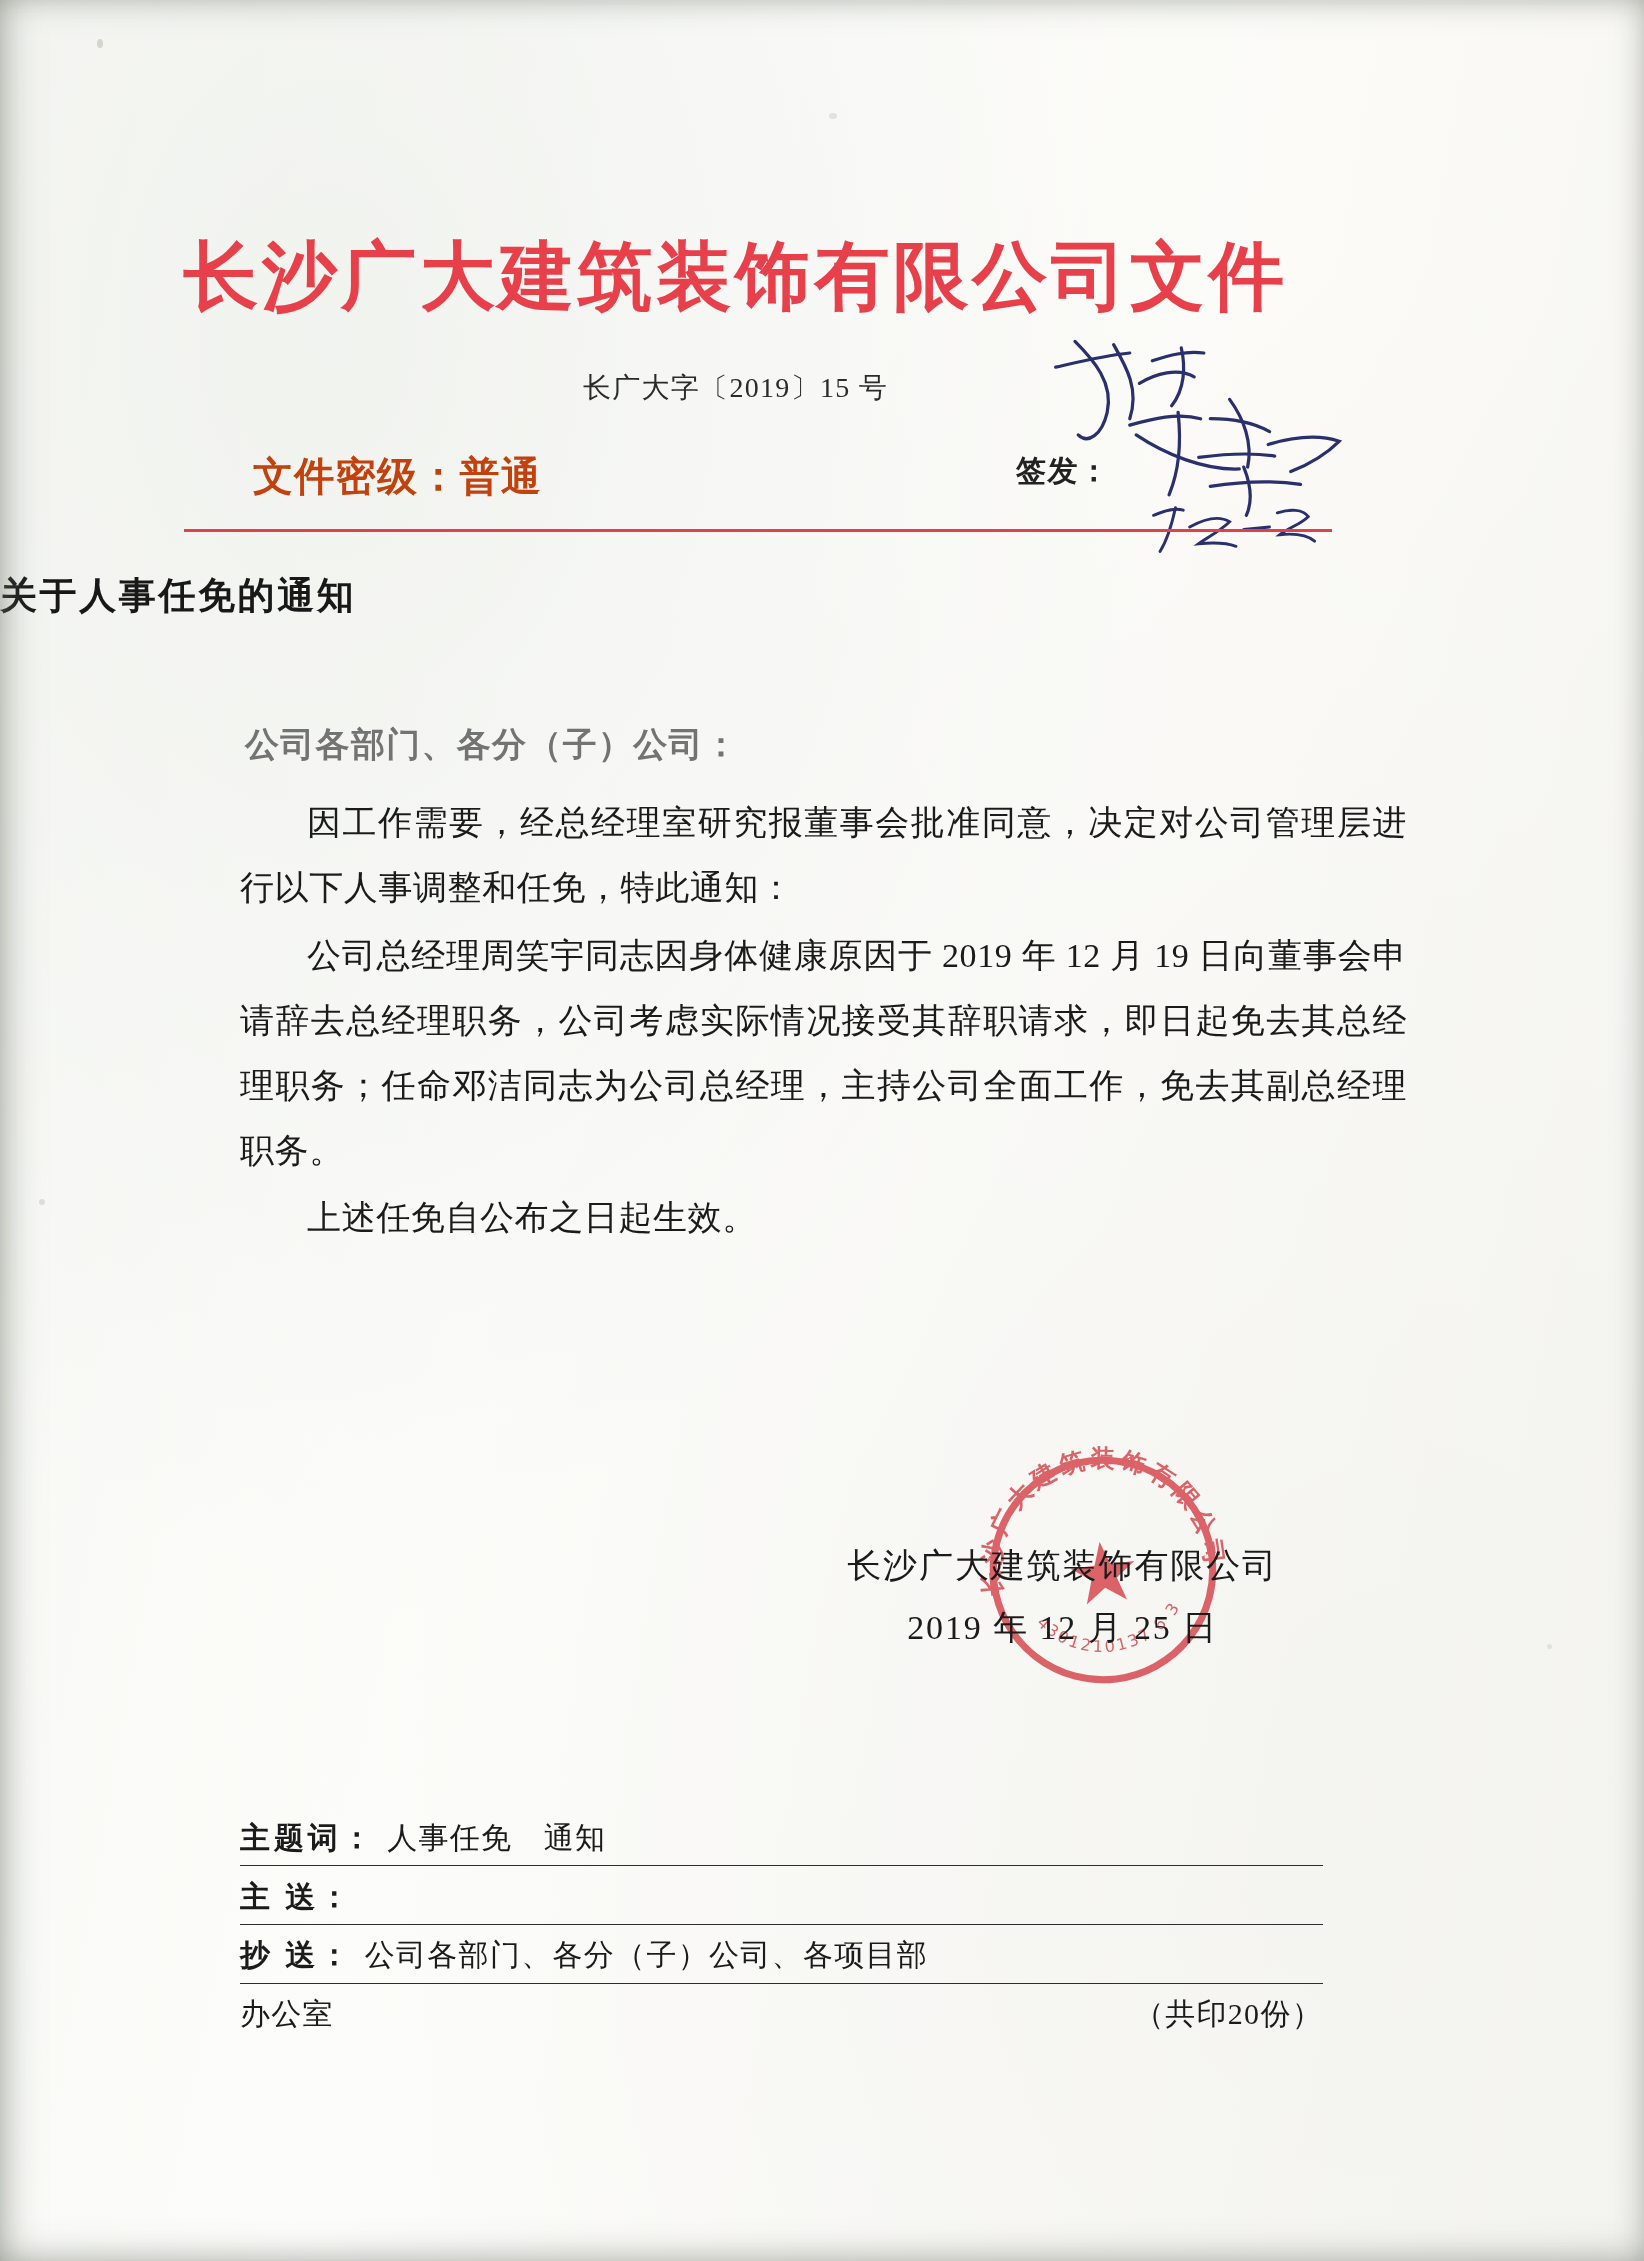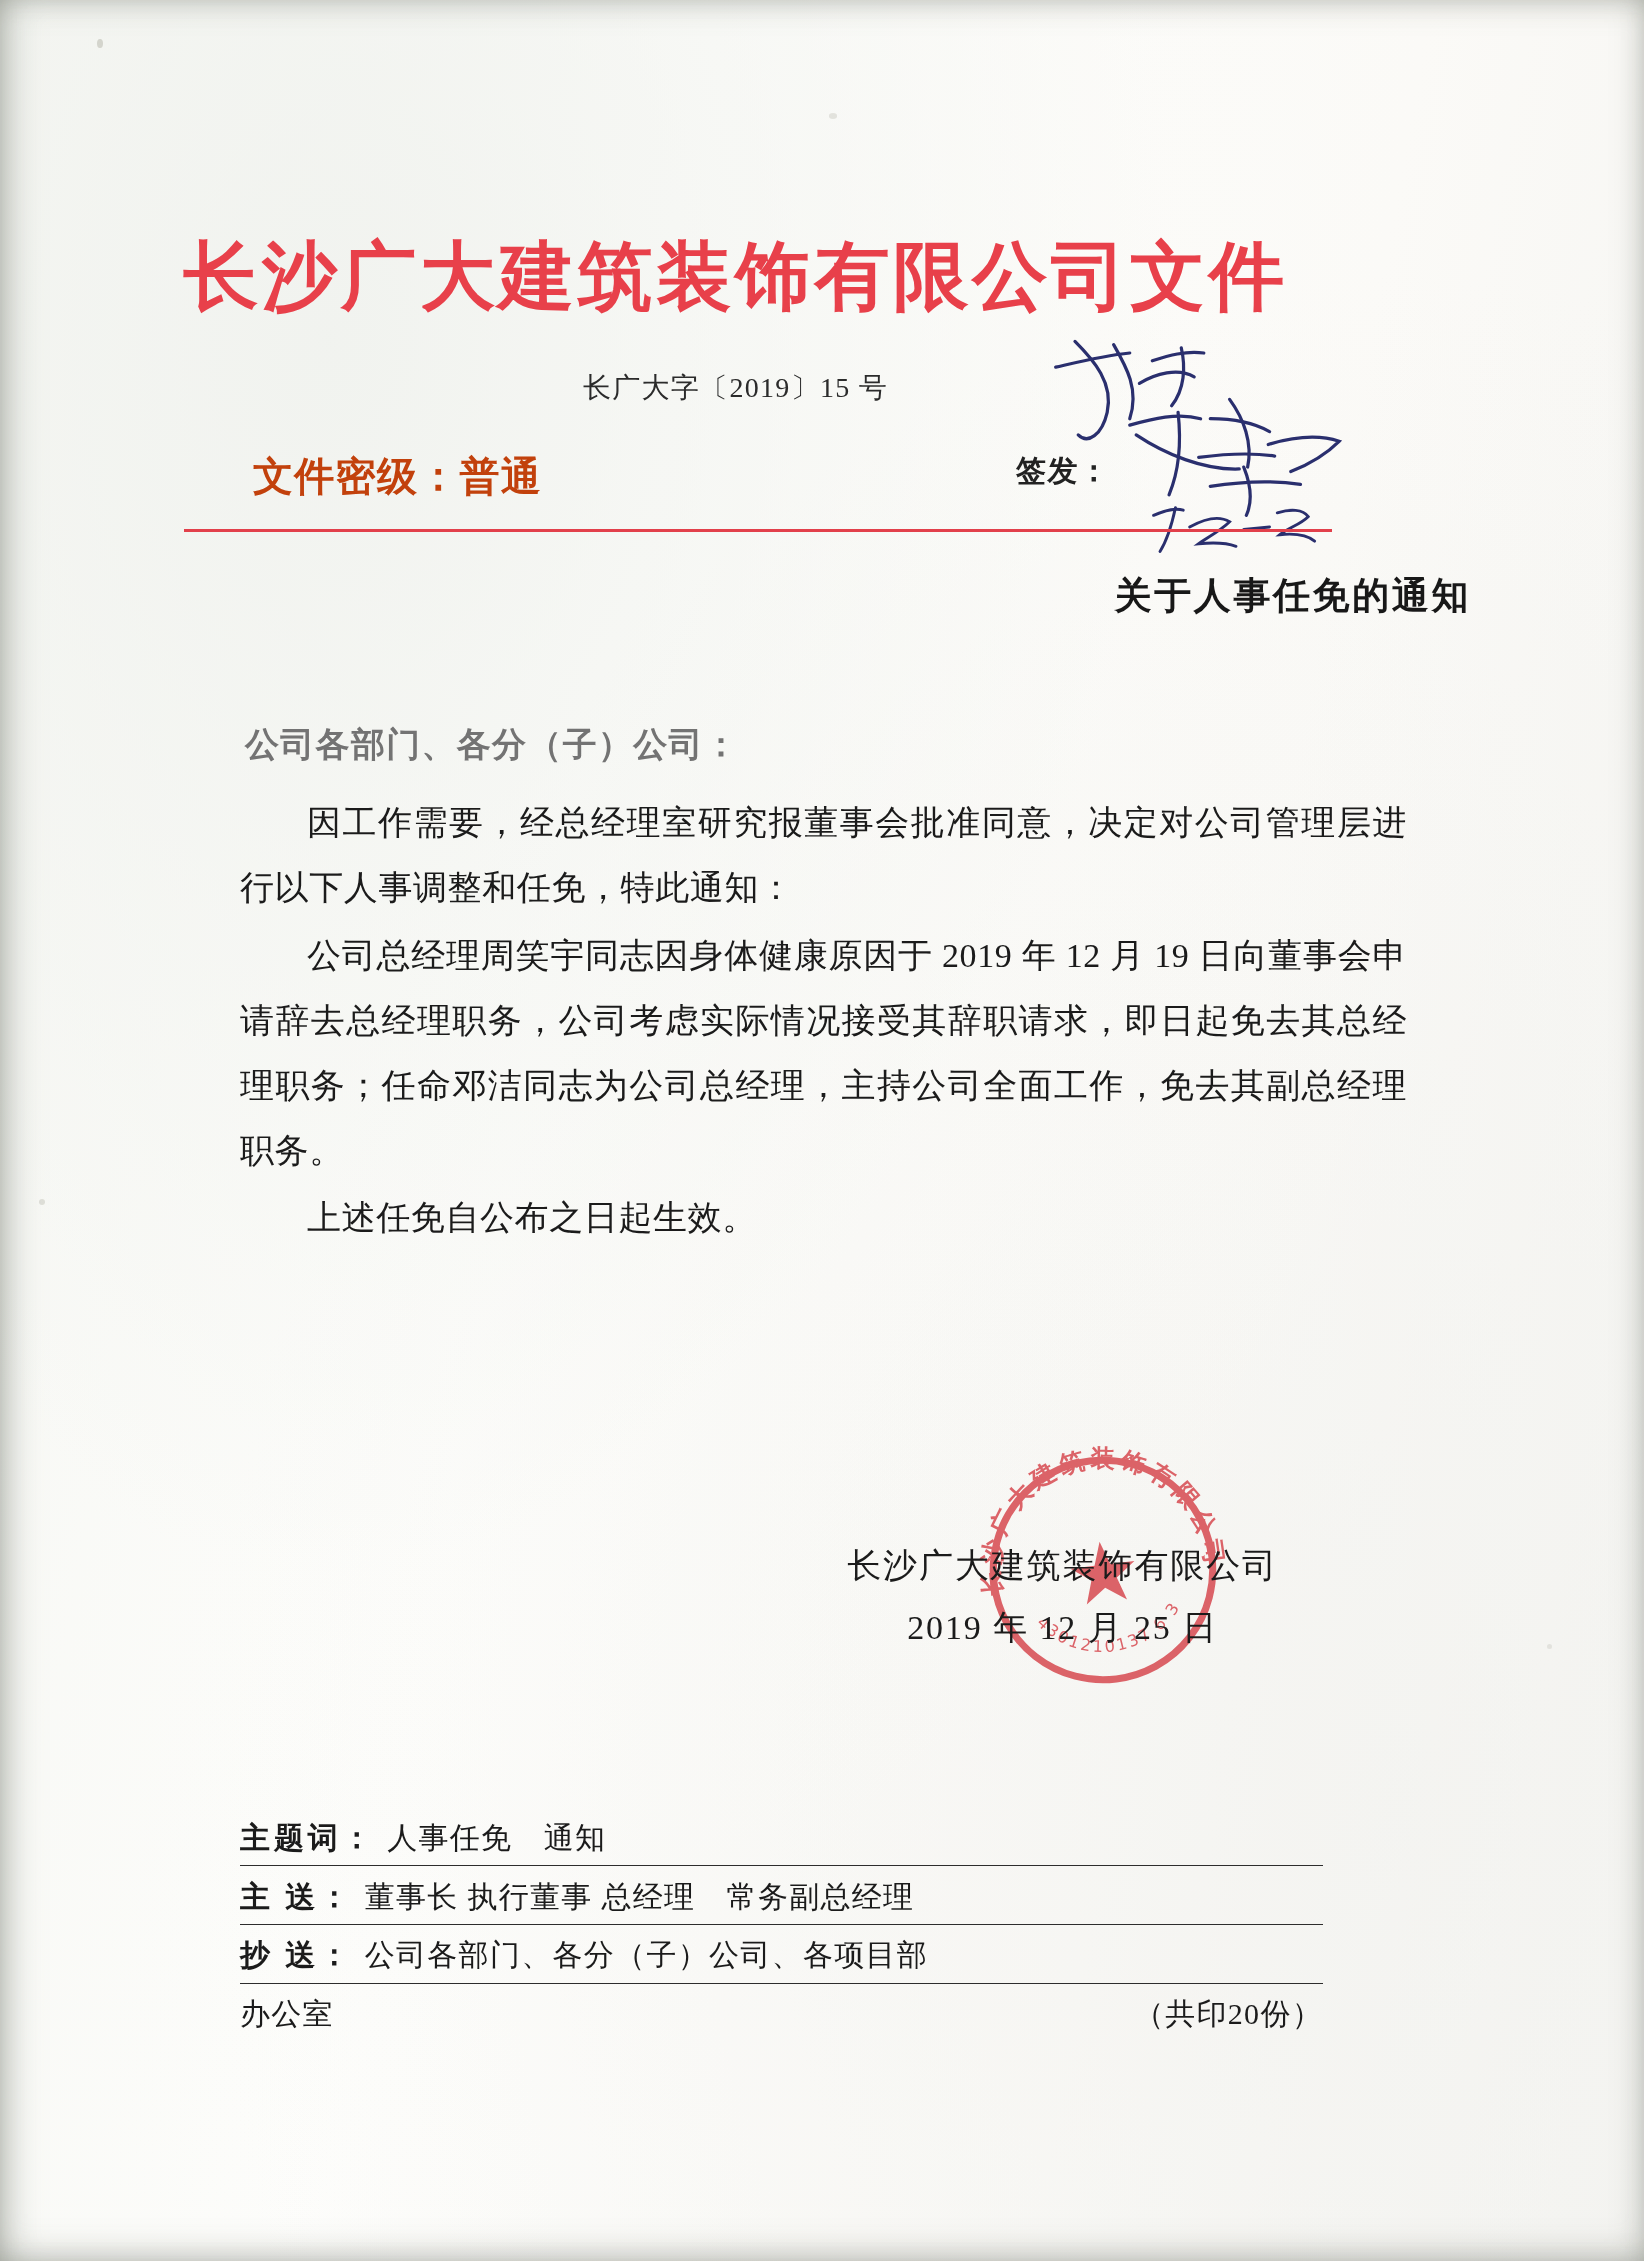--- a/index.html
+++ b/index.html
@@ -108,21 +108,21 @@
     width: 335px;
     height: 245px;
     pointer-events: none;
   }
 
   
   .subject {
     position: absolute;
     left: 0; right: 0;
     top: 571px;
-    text-align: right;
+    text-align: left;
     font-size: 37px;
     font-weight: bold;
     letter-spacing: 2.6px;
     color: #181818;
     font-family: "DejaVu Sans", "Liberation Sans", sans-serif;
   }
   .salutation {
     position: absolute;
     left: 245px;
     top: 722px;
@@ -294,21 +294,20 @@
       <div>2019 年 12 月 25 日</div>
     </div>
 
     <div class="footer">
       <div class="foot-row">
         <span class="lbl">主题词：</span>
         <span class="val">人事任免　通知</span>
       </div>
       <div class="foot-row">
         <span class="lbl">主 送：</span>
-        <span class="val">董事长 执行董事 总经理　常务副总经理</span>
       </div>
       <div class="foot-row">
         <span class="lbl">抄 送：</span>
         <span class="val">公司各部门、各分（子）公司、各项目部</span>
       </div>
       <div class="foot-last">
         <span>办公室</span>
         <span>（共印20份）</span>
       </div>
     </div>

